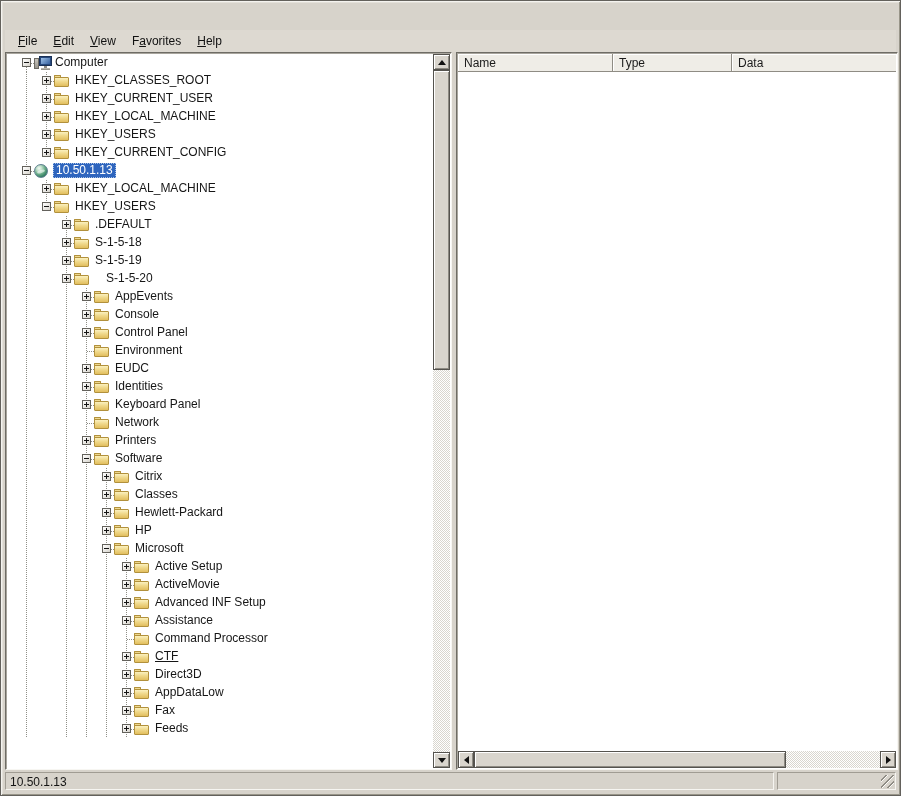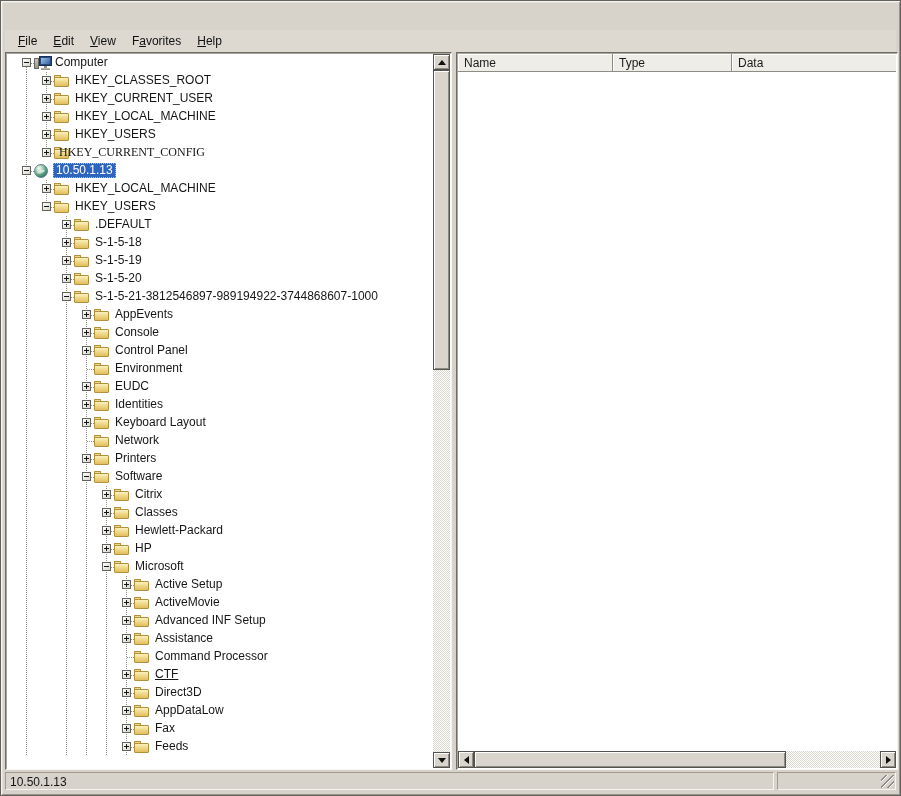--- a/index.html
+++ b/index.html
@@ -225,21 +225,21 @@
           <div class="expand-box" style="left: 35px;">
             <div class="h"></div>
             <div class="v"></div>
           </div>
           <div style="position: absolute; left: 47px; top: 0px; width: 18px; height: 18px;">
             <div class="folder-icon">
               <div class="tab"></div>
               <div class="body"></div>
             </div>
           </div>
-          <span class="node-label" style="left: 50px; font-family: Liberation Serif, serif;">HKEY_CURRENT_CONFIG</span>
+          <span class="node-label" style="left: 66px;">HKEY_CURRENT_CONFIG</span>
         </div>
         <div class="tree-row">
           <div class="vline-seg" style="left: 19px; top: 0px; height: 18px;"></div>
           <div class="hline" style="left: 20px; width: 9px;"></div>
           <div class="expand-box" style="left: 15px;">
             <div class="h"></div>
           </div>
           <div style="position: absolute; left: 27px; top: 0px; width: 18px; height: 18px;">
             <div class="globe-icon">
               <div class="swirl"></div>
@@ -333,36 +333,21 @@
           <div class="expand-box" style="left: 55px;">
             <div class="h"></div>
             <div class="v"></div>
           </div>
           <div style="position: absolute; left: 67px; top: 0px; width: 18px; height: 18px;">
             <div class="folder-icon">
               <div class="tab"></div>
               <div class="body"></div>
             </div>
           </div>
-          <span class="node-label" style="left: 86px;">S-1-5-20</span>
-        </div>
-        <div class="tree-row">
-          <div class="vline" style="left: 19px; top: 0px; height: 18px;"></div>
-          <div class="vline-seg" style="left: 59px; top: 0px; height: 18px;"></div>
-          <div class="hline" style="left: 60px; width: 9px;"></div>
-          <div class="expand-box" style="left: 55px;">
-            <div class="h"></div>
-          </div>
-          <div style="position: absolute; left: 67px; top: 0px; width: 18px; height: 18px;">
-            <div class="folder-icon">
-              <div class="tab"></div>
-              <div class="body"></div>
-            </div>
-          </div>
-          <span class="node-label" style="left: 86px;">S-1-5-21-3812546897-989194922-3744868607-1000</span>
+          <span class="node-label" style="left: 97px;">S-1-5-20</span>
         </div>
         <div class="tree-row">
           <div class="vline" style="left: 19px; top: 0px; height: 18px;"></div>
           <div class="vline" style="left: 59px; top: 0px; height: 18px;"></div>
           <div class="vline-seg" style="left: 79px; top: 0px; height: 18px;"></div>
           <div class="hline" style="left: 80px; width: 9px;"></div>
           <div class="expand-box" style="left: 75px;">
             <div class="h"></div>
             <div class="v"></div>
           </div>
@@ -463,21 +448,21 @@
           <div class="expand-box" style="left: 75px;">
             <div class="h"></div>
             <div class="v"></div>
           </div>
           <div style="position: absolute; left: 87px; top: 0px; width: 18px; height: 18px;">
             <div class="folder-icon">
               <div class="tab"></div>
               <div class="body"></div>
             </div>
           </div>
-          <span class="node-label" style="left: 106px;">Keyboard Layout</span>
+          <span class="node-label" style="left: 106px;">Keyboard Panel</span>
         </div>
         <div class="tree-row">
           <div class="vline" style="left: 19px; top: 0px; height: 18px;"></div>
           <div class="vline" style="left: 59px; top: 0px; height: 18px;"></div>
           <div class="vline-seg" style="left: 79px; top: 0px; height: 18px;"></div>
           <div class="hline" style="left: 80px; width: 9px;"></div>
           <div style="position: absolute; left: 87px; top: 0px; width: 18px; height: 18px;">
             <div class="folder-icon">
               <div class="tab"></div>
               <div class="body"></div>

